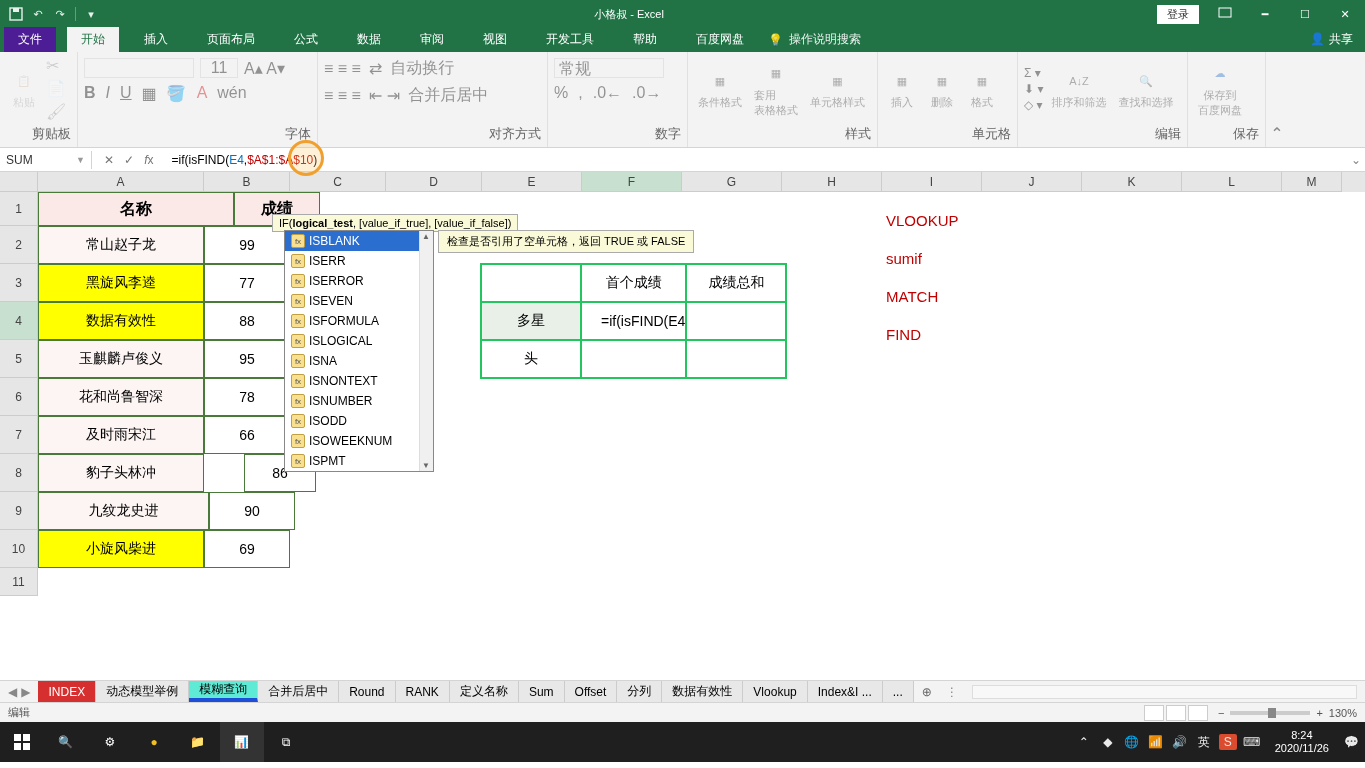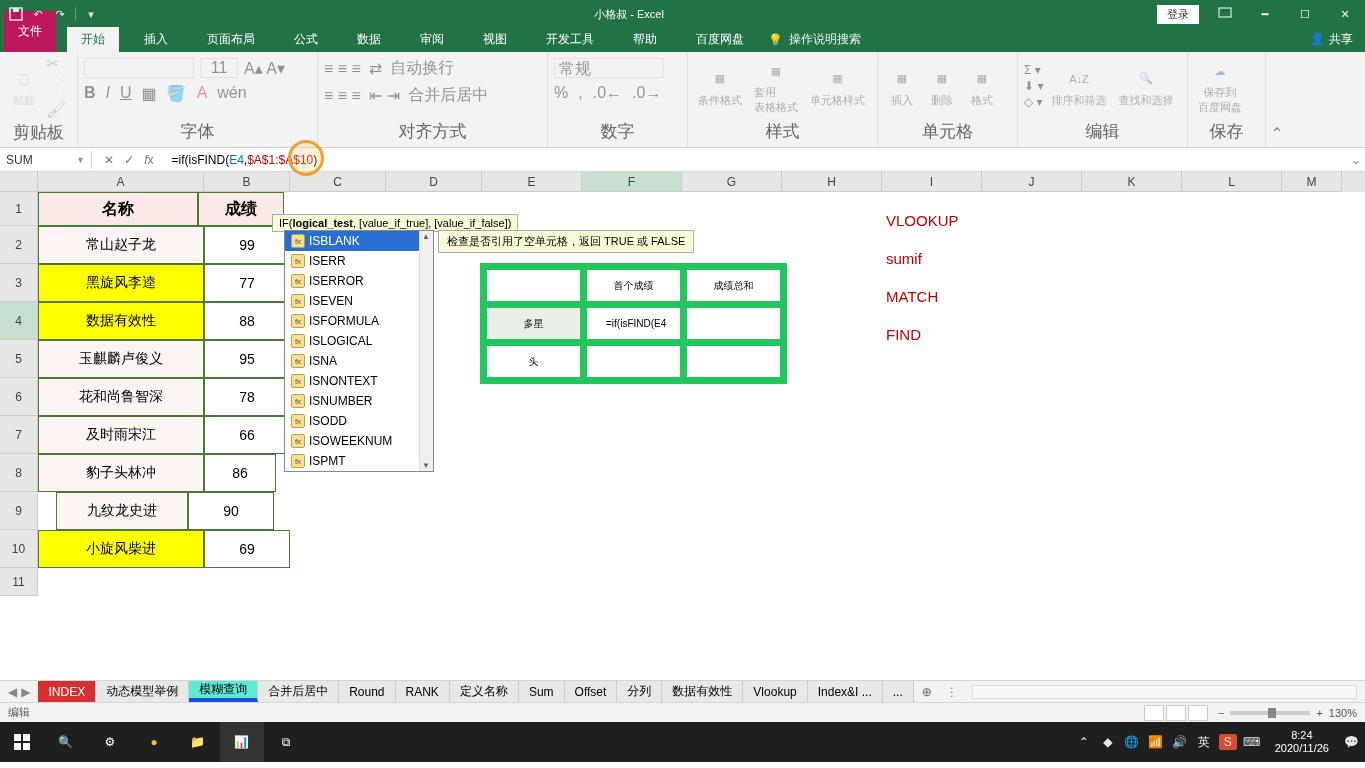--- a/index.html
+++ b/index.html
@@ -10,28 +10,28 @@
 .title-qat .qat-btn { width: 20px; height: 20px; display: flex; align-items: center; justify-content: center; opacity: 0.9; cursor: pointer; }
 .title-qat .sep { width: 1px; height: 14px; background: rgba(255,255,255,.3); margin: 0 3px; }
 .title-center { flex: 1; text-align: center; }
 .title-ctrl { display: flex; align-items: center; }
 .title-ctrl .btn { width: 40px; height: 28px; display: flex; align-items: center; justify-content: center; cursor: pointer; }
 .login-btn { background: #fff; color: #333; font-size: 11px; padding: 2px 10px; margin-right: 6px; }
 
 .ribbon-tabs { height: 24px; background: #217346; display: flex; align-items: flex-end; padding-left: 4px; color: #fff; font-size: 12px; }
 .ribbon-tabs .tab { padding: 4px 14px; cursor: pointer; margin-left: 11px; }
 .ribbon-tabs .tab.active { background: #f3f3f3; color: #217346; }
-.ribbon-tabs .file-tab { background: #be185d; padding: 12px 14px; }
+.ribbon-tabs .file-tab { background: #4c1d95; padding: 4px 14px; }
 .ribbon-tabs .tellme { display: flex; align-items: center; gap: 6px; opacity: .9; padding: 4px 10px; }
 .ribbon-tabs .share { margin-left: auto; padding: 4px 12px; }
 
 .ribbon { height: 96px; background: #f3f3f3; border-bottom: 1px solid #d4d4d4; display: flex; }
 .ribbon-group { border-right: 1px solid #e0e0e0; padding: 2px 6px; display: flex; flex-direction: column; justify-content: space-between; }
 .ribbon-group .controls { flex: 1; display: flex; align-items: center; gap: 4px; opacity: .4; }
-.ribbon-group .label { text-align: center; font-size: 17px; color: #666; padding: 2px 0; }
+.ribbon-group .label { text-align: right; font-size: 13px; color: #666; padding: 2px 0; }
 .big-btn { display: flex; flex-direction: column; align-items: center; justify-content: center; padding: 2px 4px; font-size: 11px; color: #444; cursor: pointer; }
 .big-btn .ico { width: 28px; height: 28px; display: flex; align-items: center; justify-content: center; }
 .dim { opacity: .4; }
 .ribbon-collapse { width: 22px; display: flex; align-items: flex-end; justify-content: center; padding-bottom: 4px; color: #888; cursor: pointer; }
 
 .namebox-row { height: 24px; display: flex; align-items: center; border-bottom: 1px solid #d4d4d4; background: #fff; font-size: 12px; position: relative; }
 .namebox { width: 92px; border-right: 1px solid #d4d4d4; padding: 2px 6px; color: #333; display: flex; align-items: center; justify-content: space-between; }
 .namebox .dd { color: #999; font-size: 9px; }
 .fx-ctrl { display: flex; align-items: center; gap: 10px; padding: 0 12px; color: #777; }
 .fx-ctrl span { cursor: pointer; }
@@ -56,21 +56,21 @@
 .cell { border-right: 1px solid #e8e8e8; border-bottom: 1px solid #e8e8e8; font-size: 14px; display: flex; align-items: center; justify-content: center; position: relative; }
 
 .tbl-border { border: 1px solid #4a7a3a; }
 .tbl-th { background: #fbe9e7; font-weight: bold; font-size: 16px; }
 .tbl-td { background: #fdf4f4; }
 .tbl-yellow { background: #ffff00; }
 
 .query-box { position: absolute; left: 480px; top: 58px; }
 .qb-title { font-size: 16px; padding: 4px 2px; }
 .qb-table { border-collapse: collapse; margin-top: 4px; }
-.qb-table td { border: 7px solid #22c55e; width: 100px; height: 38px; text-align: center; font-size: 10px; }
+.qb-table td { border: 2px solid #22c55e; width: 100px; height: 38px; text-align: center; font-size: 14px; }
 .qb-table td.sel { background: #e8f0e8; }
 .qb-table .formula-cell { text-align: left; padding-left: 19px; white-space: nowrap; position: relative; }
 
 .fn-list { position: absolute; left: 886px; top: 30px; font-size: 15px; color: #c00000; line-height: 38px; }
 
 .tooltip-sig { position: absolute; left: 272px; top: 42px; background: #fafad8; border: 1px solid #aaa; font-size: 11px; padding: 2px 6px; z-index: 30; }
 .tooltip-sig b { font-weight: bold; }
 .autocomplete { position: absolute; left: 284px; top: 58px; width: 150px; background: #fff; border: 1px solid #888; font-size: 12px; z-index: 30; max-height: 260px; overflow: hidden; }
 .autocomplete .item { padding: 3px 6px; display: flex; align-items: center; gap: 4px; cursor: pointer; }
 .autocomplete .item.sel { background: #2a6fcf; color: #fff; }
@@ -315,21 +315,21 @@
         <div class="col-h" style="width: 100px;">I</div>
         <div class="col-h" style="width: 100px;">J</div>
         <div class="col-h" style="width: 100px;">K</div>
         <div class="col-h" style="width: 100px;">L</div>
         <div class="col-h" style="width: 60px;">M</div>
       </div>
   </div>
   <div class="grid-rows" id="gridrows">
       <div class="grid-row hdr">
         <div class="row-h">1</div>
-        <div class="cell tbl-border tbl-th" style="width: 160px;">名称</div>
+        <div class="cell tbl-border tbl-th" style="width: 196px;">名称</div>
         <div class="cell tbl-border tbl-th" style="width: 86px;">成绩</div>
       </div>
       <div class="grid-row">
         <div class="row-h">2</div>
         <div class="cell tbl-border tbl-td" style="width: 166px;">常山赵子龙</div>
         <div class="cell tbl-border" style="width: 86px;">99</div>
       </div>
       <div class="grid-row">
         <div class="row-h">3</div>
         <div class="cell tbl-border tbl-yellow" style="width: 166px;">黑旋风李逵</div>
@@ -351,25 +351,25 @@
         <div class="cell tbl-border" style="width: 86px;">78</div>
       </div>
       <div class="grid-row">
         <div class="row-h">7</div>
         <div class="cell tbl-border tbl-td" style="width: 166px;">及时雨宋江</div>
         <div class="cell tbl-border" style="width: 86px;">66</div>
       </div>
       <div class="grid-row">
         <div class="row-h">8</div>
         <div class="cell tbl-border tbl-td" style="width: 166px;">豹子头林冲</div>
-        <div class="cell tbl-border" style="width: 72px;">86</div>
+        <div class="cell tbl-border" style="width: 72px; margin-left: 40px;">86</div>
       </div>
       <div class="grid-row">
         <div class="row-h">9</div>
-        <div class="cell tbl-border tbl-td" style="width: 132px; margin-left: 18px;">九纹龙史进</div>
+        <div class="cell tbl-border tbl-td" style="width: 171px;">九纹龙史进</div>
         <div class="cell tbl-border" style="width: 86px;">90</div>
       </div>
       <div class="grid-row">
         <div class="row-h">10</div>
         <div class="cell tbl-border tbl-yellow" style="width: 166px;">小旋风柴进</div>
         <div class="cell tbl-border" style="width: 86px;">69</div>
       </div>
       <div class="grid-row short">
         <div class="row-h">11</div>
       </div>

